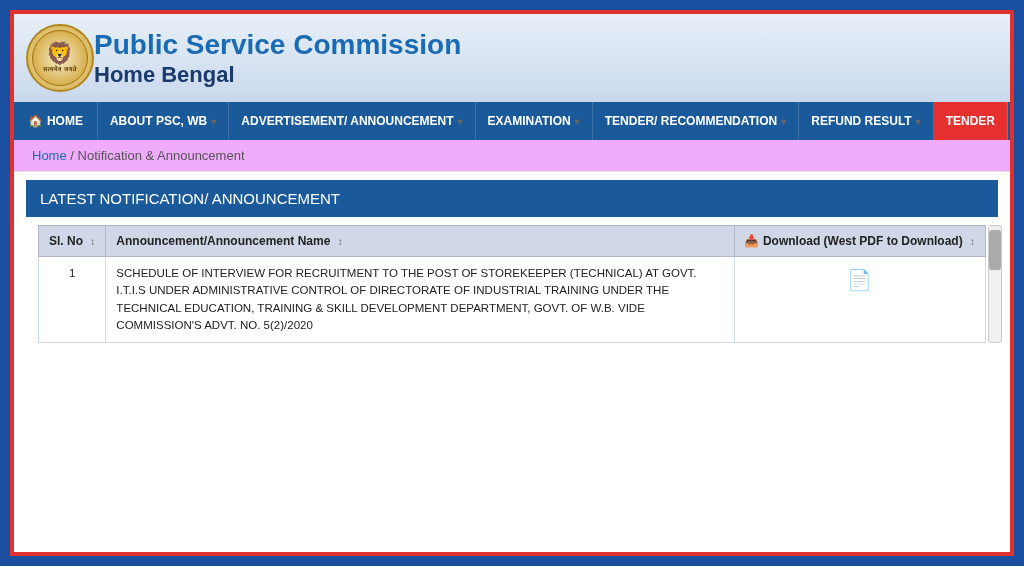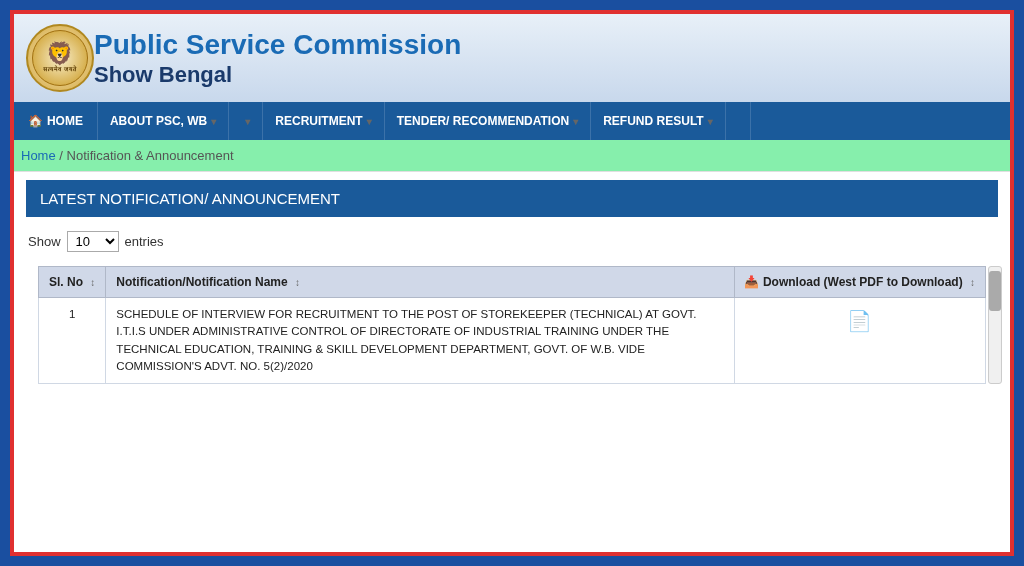--- a/index.html
+++ b/index.html
@@ -62,25 +62,25 @@
     }
     .nav-item.home { padding: 0 14px; }
     .nav-item .home-icon { margin-right: 4px; }
     .tender-item {
       background-color: #e63030;
       color: #fff;
       font-weight: bold;
     }
     
     .breadcrumb {
-      padding: 8px 7px;
+      padding: 8px 18px;
       font-size: 13px;
       color: #555;
       border-bottom: 1px solid #e0e0e0;
-      background: #86efac;
+      background: #f0abfc;
     }
     .breadcrumb a {
       color: #1a6bb5;
       text-decoration: none;
     }
     
     .section-heading {
       background-color: #1a5a9a;
       color: #fff;
       font-size: 15px;
@@ -188,85 +188,79 @@
 
   <div class="header">
     <div class="emblem-circle">
       <div class="emblem-inner">
         <span class="emblem-lion">🦁</span>
         <span class="emblem-text">सत्यमेव जयते</span>
       </div>
     </div>
     <div class="header-text-block">
       <span class="header-title-main">Public Service Commission</span>
-      <span class="header-title-sub">Show Bengal</span>
+      <span class="header-title-sub">Home Bengal</span>
     </div>
   </div>
 
   <nav class="navbar">
     <a class="nav-item home">
       <span class="home-icon">🏠</span>
       <span>HOME</span>
     </a>
     <a class="nav-item">
       <span>ABOUT PSC, WB</span>
       <span class="sort-icon">▾</span>
     </a>
     <a class="nav-item">
-      <span class="sort-icon">▾</span>
-    </a>
-    <a class="nav-item">
-      <span>RECRUITMENT</span>
+      <span>ADVERTISEMENT/ ANNOUNCEMENT</span>
+      <span class="sort-icon">▾</span>
+    </a>
+    <a class="nav-item">
+      <span>EXAMINATION</span>
       <span class="sort-icon">▾</span>
     </a>
     <a class="nav-item">
       <span>TENDER/ RECOMMENDATION</span>
       <span class="sort-icon">▾</span>
     </a>
     <a class="nav-item">
       <span>REFUND RESULT</span>
       <span class="sort-icon">▾</span>
+    </a>
+    <a class="nav-item tender-item">
+      <span>TENDER</span>
     </a>
     <a class="nav-item">
       
     </a>
 
   </nav>
 
   <div class="breadcrumb">
     <a href="#">Home</a>
     <span>/</span>
     <span>Notification &amp; Announcement</span>
   </div>
 
   <div class="section-heading">
     <span>LATEST NOTIFICATION/ ANNOUNCEMENT</span>
   </div>
 
-  <div class="table-controls">
-    <span>Show</span>
-    <select>
-      <option>10</option>
-      <option>25</option>
-      <option>50</option>
-      <option>100</option>
-    </select>
-    <span>entries</span>
-  </div>
 
   <div style="position:relative; margin: 0 12px;">
     <table class="data-table">
       <thead>
         <tr>
           <th class="sl-col">
             <span>Sl. No</span>
             <span class="sort-icon">↕</span>
           </th>
           <th>
-            <span>Notification/Notification Name</span>
+            <span>Announcement/Announcement Name</span>
             <span class="sort-icon">↕</span>
           </th>
           <th class="dl-col">
             <span>📥 </span>
             <span>Download (West PDF to Download)</span>
             <span class="sort-icon">↕</span>
           </th>
         </tr>
       </thead>
       <tbody>

